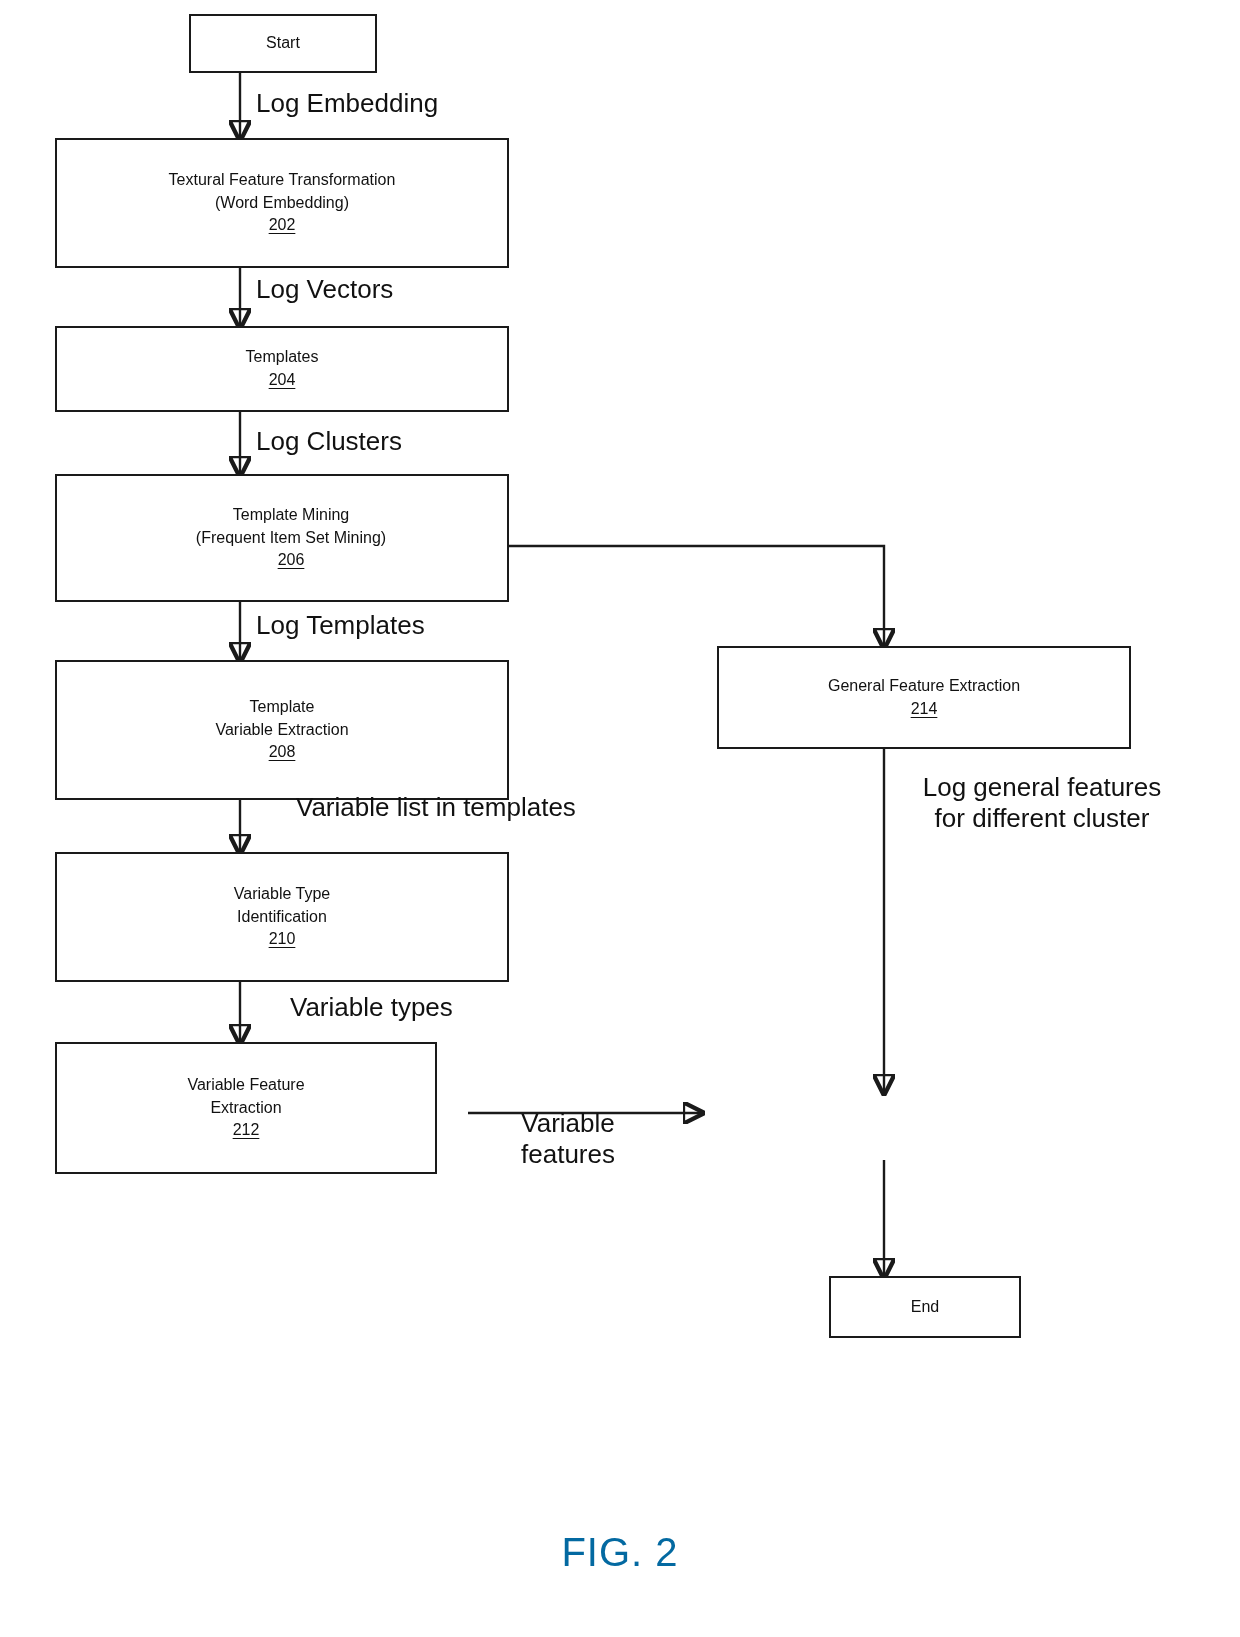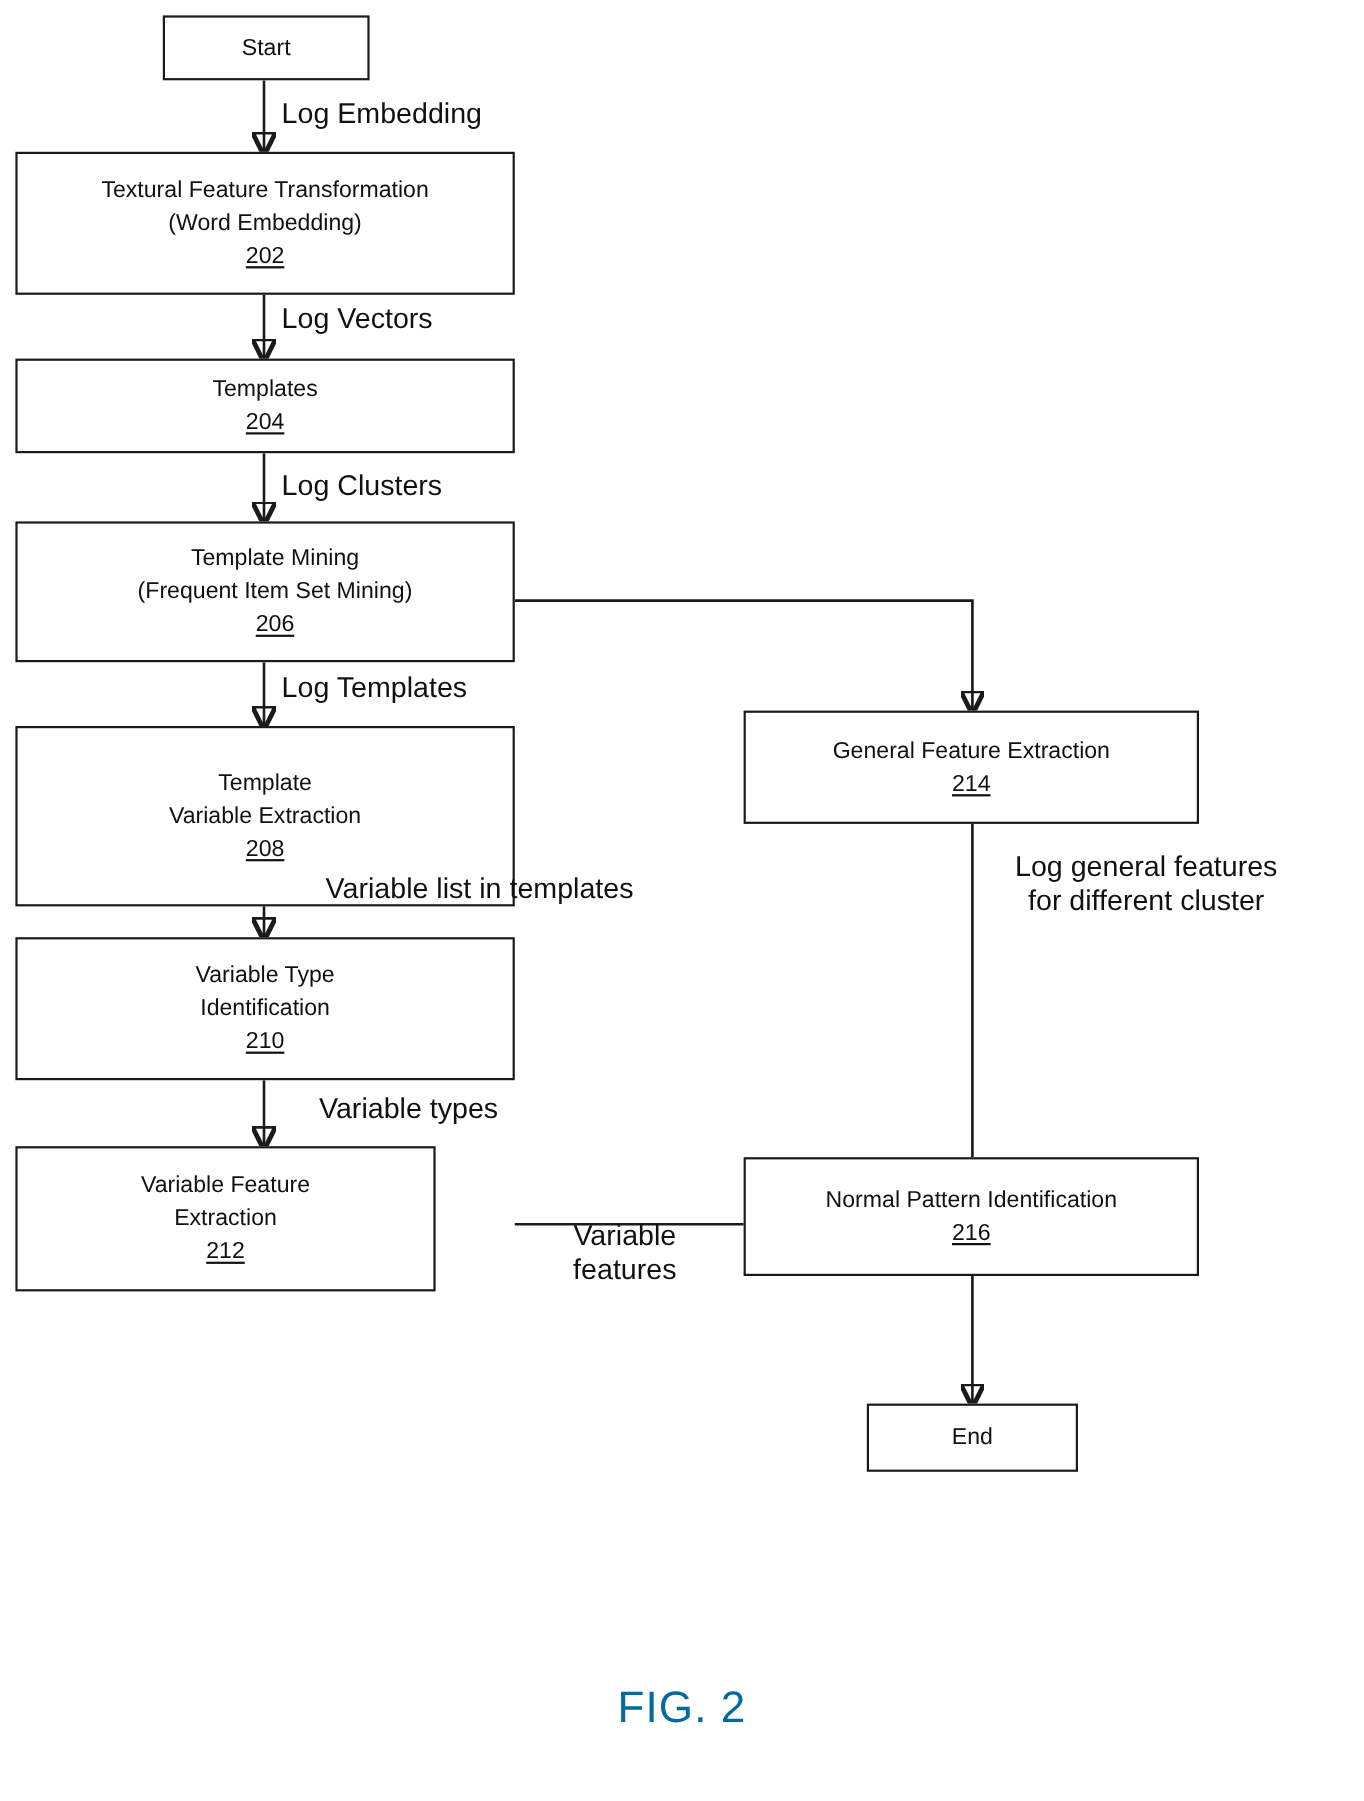--- a/index.html
+++ b/index.html
@@ -21,24 +21,25 @@
   .node {
     position: absolute;
     box-sizing: border-box;
     border: 2px solid #1a1a1a;
     background: #ffffff;
     display: flex;
     flex-direction: column;
     align-items: center;
     justify-content: center;
     text-align: center;
-    font-size: 21px;
+    font-size: 16px;
     line-height: 1.42;
     color: #111111;
     padding: 2px 6px;
+    margin-left: 41px;
   }
   .node .line { display: block; white-space: nowrap; }
   .node .ref {
     display: block;
     text-decoration: underline;
     text-underline-offset: 3px;
   }
   .edge-label {
     position: absolute;
     font-size: 26px;
@@ -113,21 +114,21 @@
     <span class="line">Templates</span>
     <span class="ref">204</span>
   </div>
 
   <div class="node" style="left:14px; top:474px; width:454px; height:128px;padding-left:24px;">
     <span class="line">Template Mining</span>
     <span class="line">(Frequent Item Set Mining)</span>
     <span class="ref">206</span>
   </div>
 
-  <div class="node" style="left:14px; top:660px; width:454px; height:164px;">
+  <div class="node" style="left:14px; top:660px; width:454px; height:140px;">
     <span class="line">Template</span>
     <span class="line">Variable Extraction</span>
     <span class="ref">208</span>
   </div>
 
   <div class="node" style="left:14px; top:852px; width:454px; height:130px;">
     <span class="line">Variable Type</span>
     <span class="line">Identification</span>
     <span class="ref">210</span>
   </div>
@@ -136,24 +137,20 @@
     <span class="line">Variable Feature</span>
     <span class="line">Extraction</span>
     <span class="ref">212</span>
   </div>
 
   <div class="node" style="left:676px; top:646px; width:414px; height:103px;">
     <span class="line">General Feature Extraction</span>
     <span class="ref">214</span>
   </div>
 
-  <div class="node" style="left:676px; top:1052px; width:414px; height:108px;">
-    <span class="line">Normal Pattern Identification</span>
-    <span class="ref">216</span>
-  </div>
 
   <div class="node" style="left:788px; top:1276px; width:192px; height:62px;">
     <span class="line">End</span>
   </div>
 
   <div class="edge-label" style="left:256px; top:88px;">Log Embedding</div>
 
   <div class="edge-label" style="left:256px; top:274px;">Log Vectors</div>
 
   <div class="edge-label" style="left:256px; top:426px;">Log Clusters</div>

